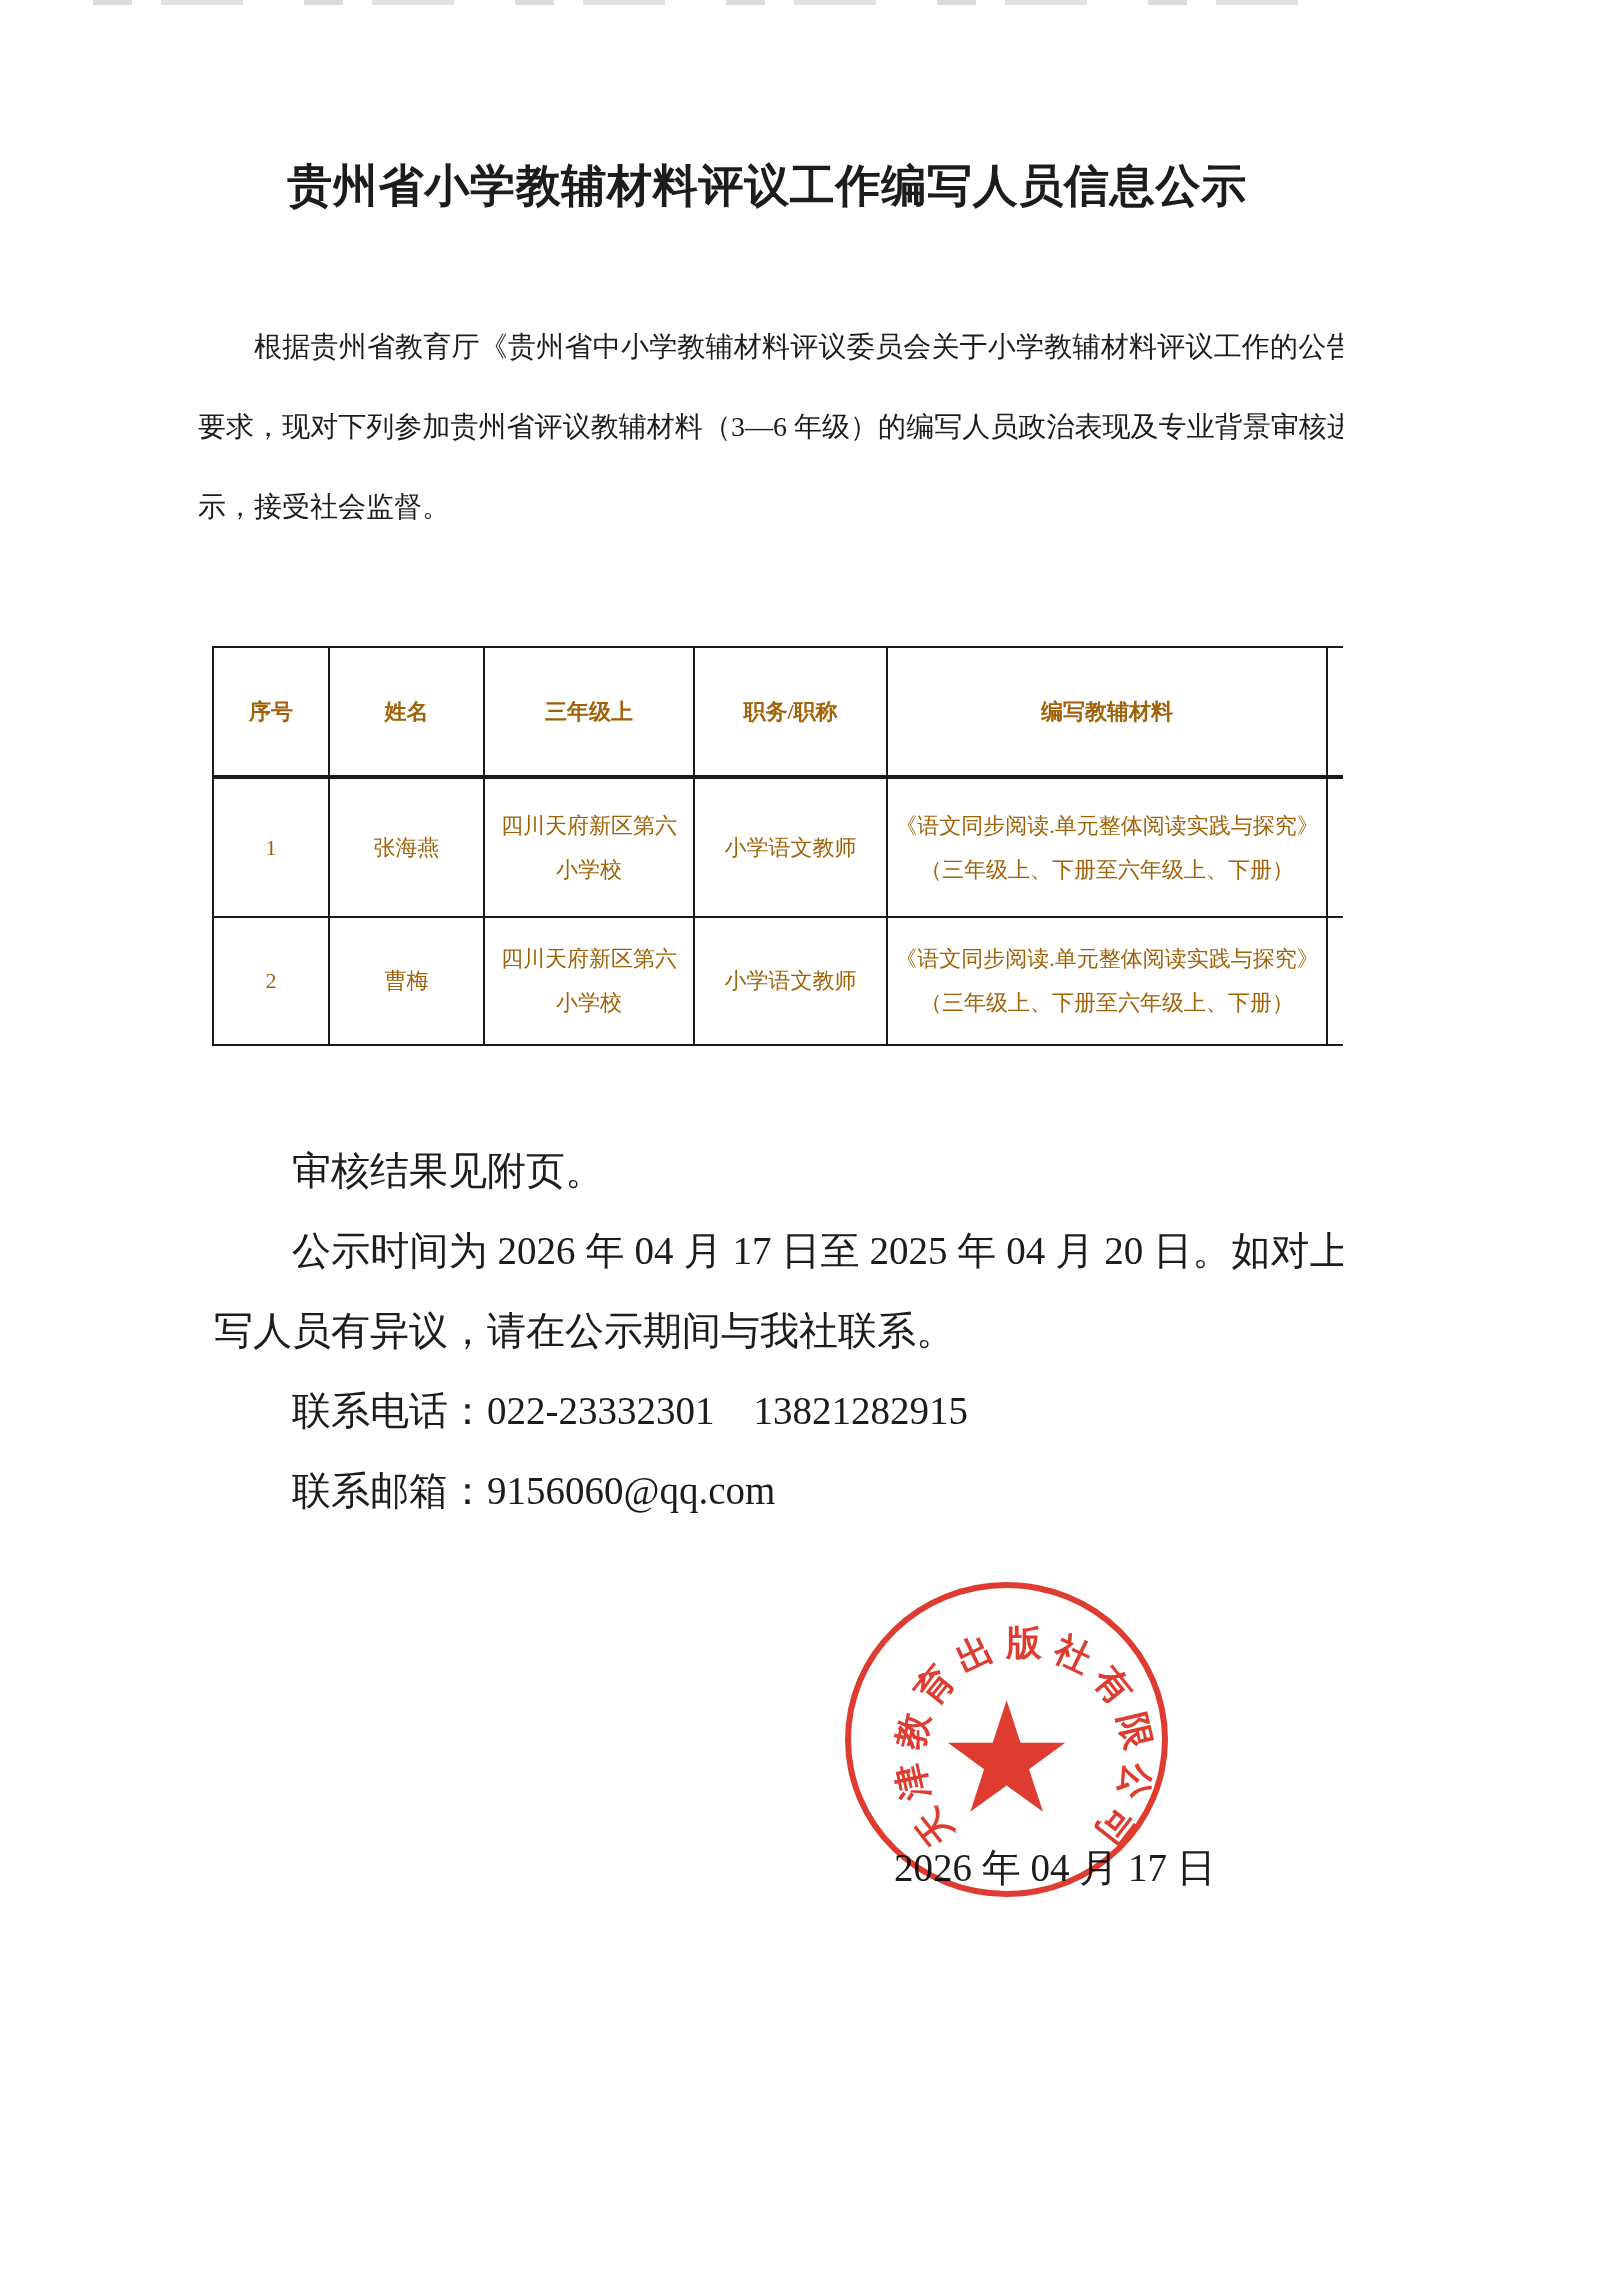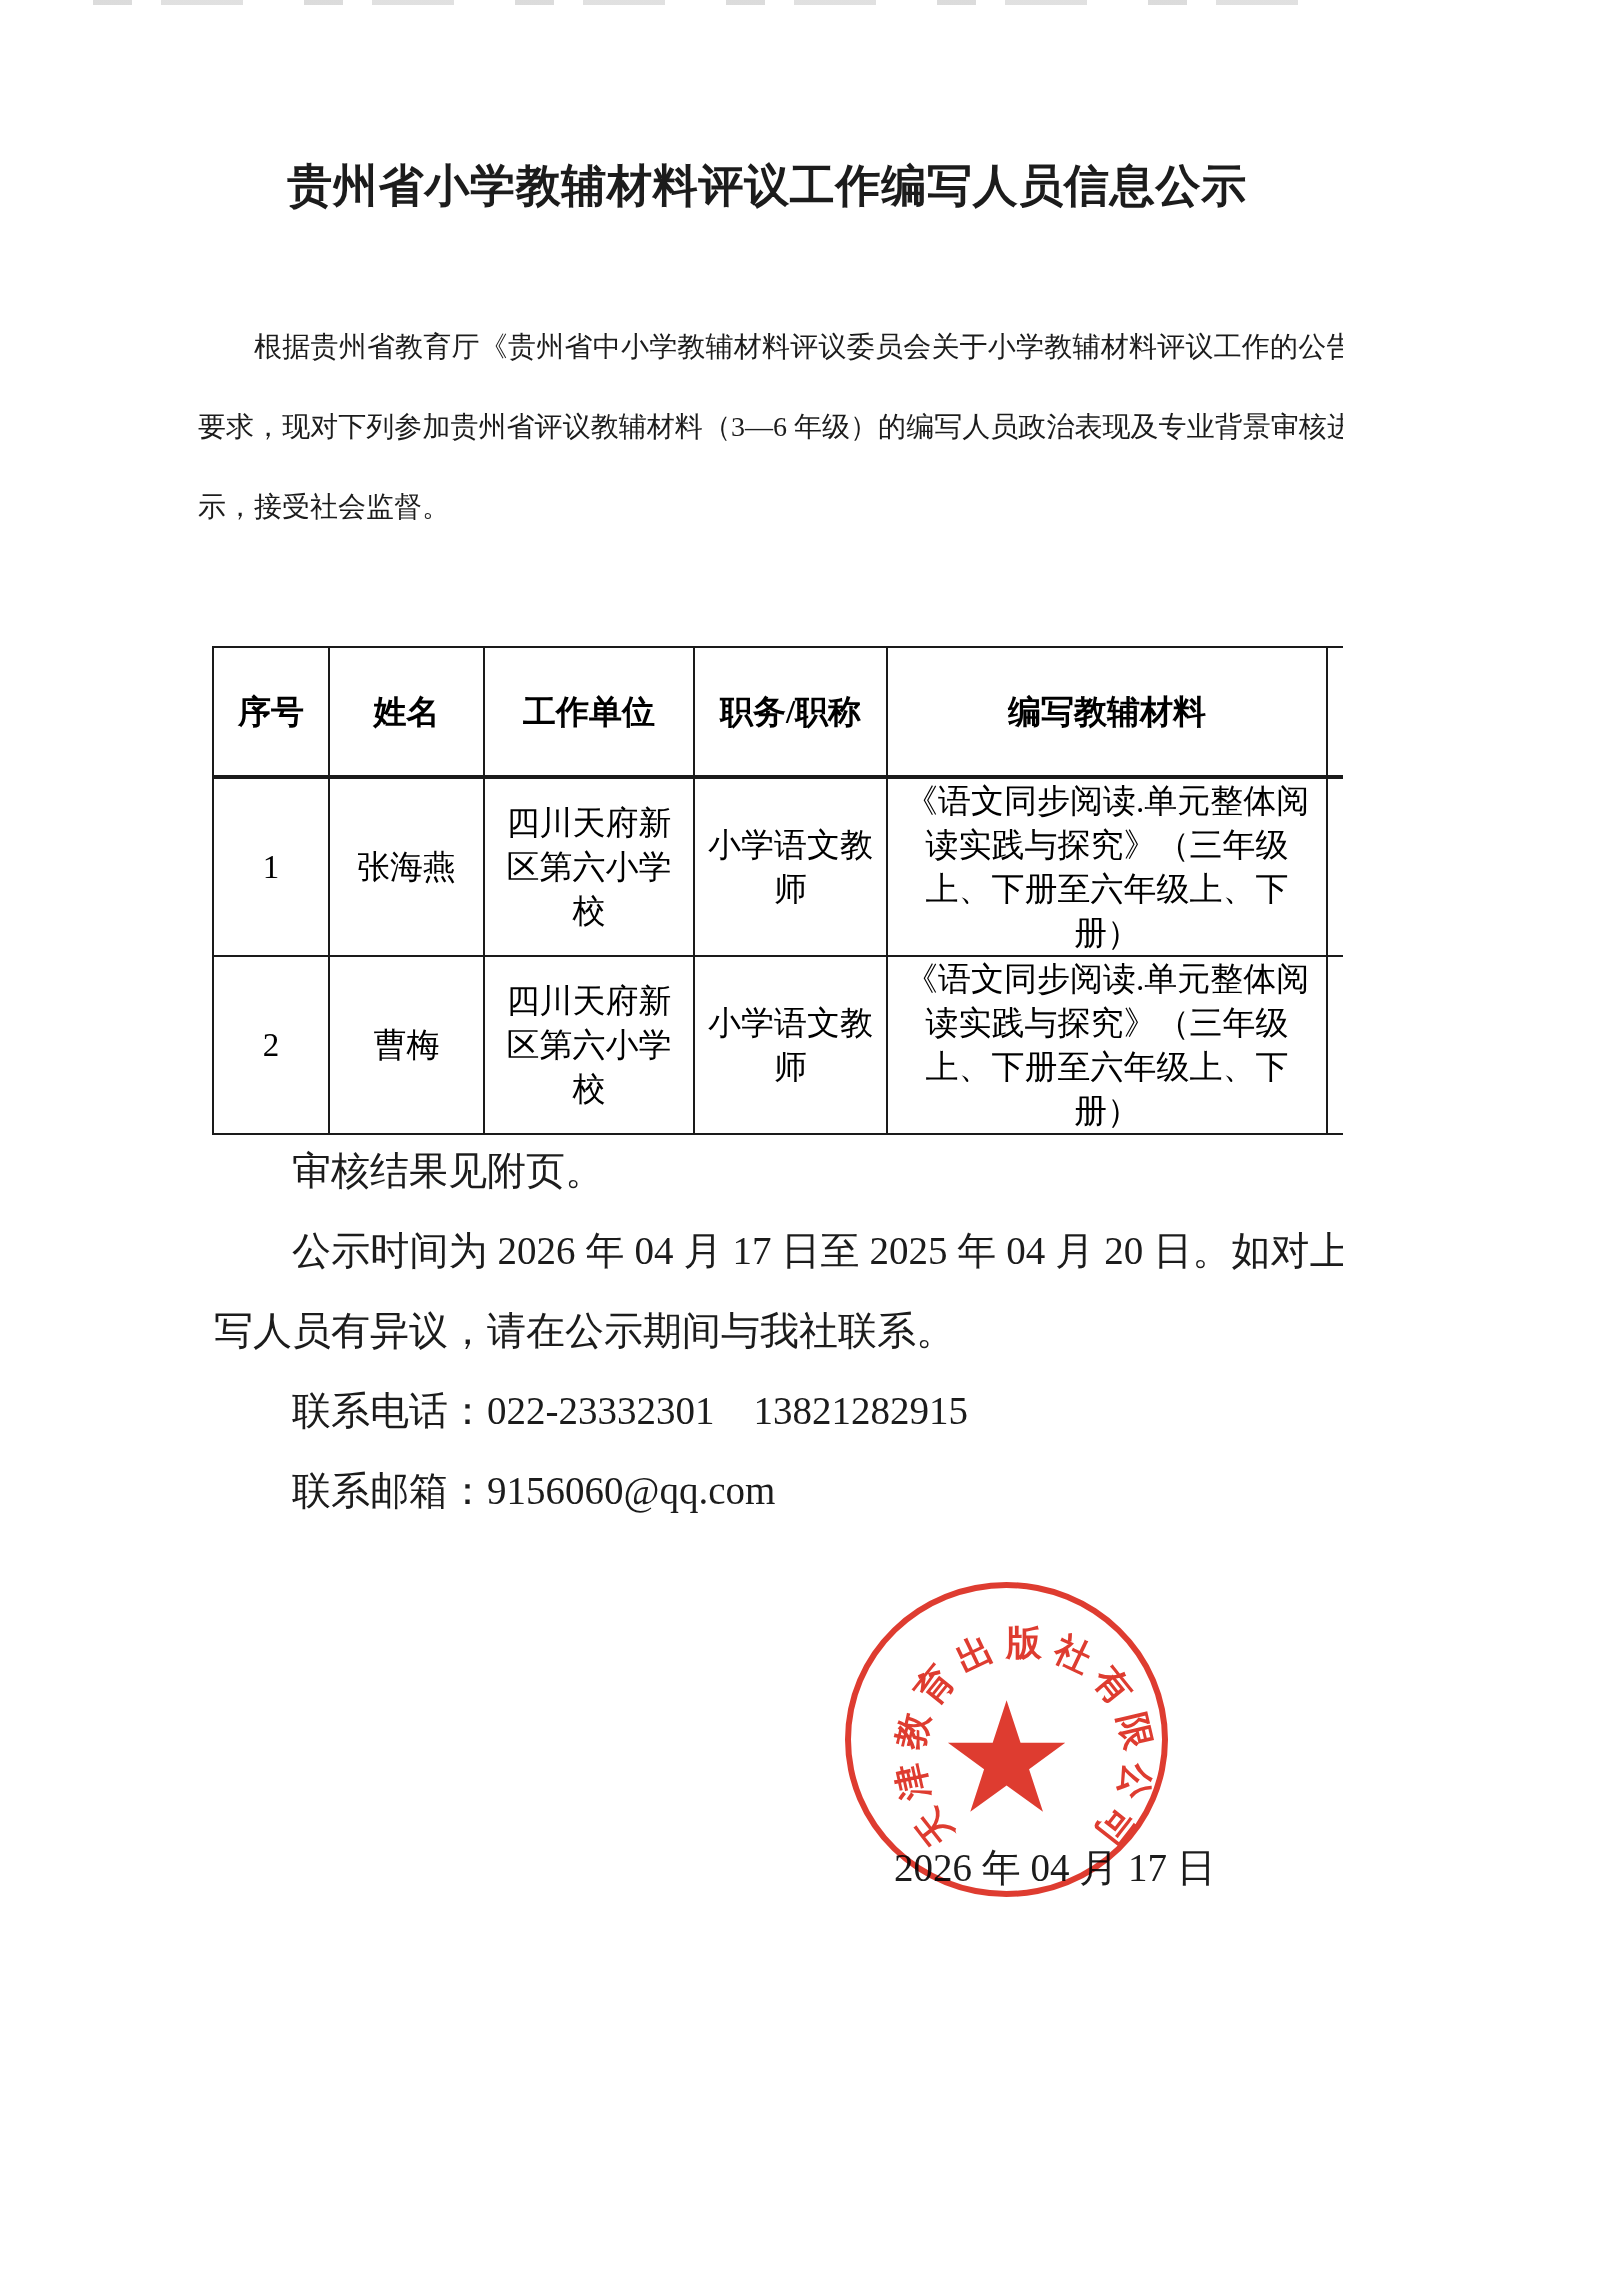--- a/index.html
+++ b/index.html
@@ -39,23 +39,23 @@
     line-height: 80px;
     text-indent: 2em;
     text-align: justify;
   }
   table.personnel {
     position: absolute;
     top: 646px; left: 212px;
     width: 1256px;
     border-collapse: collapse;
     table-layout: fixed;
-    font-size: 33px;
+    font-size: 22px;
     line-height: 44px;
-    color: #000000;
+    color: #a16207;
   }
   table.personnel, table.personnel td, table.personnel th {
     border: 2.1px solid #1a1a1a;
   }
   table.personnel { border-width: 2.9px; }
   table.personnel thead th {
     border-bottom-width: 4.3px;
     font-weight: bold;
     height: 127px;
   }
@@ -141,21 +141,21 @@
       <col style="width:155px">
       <col style="width:210px">
       <col style="width:193px">
       <col style="width:440px">
       <col style="width:143px">
     </colgroup>
     <thead>
       <tr>
         <th>序号</th>
         <th>姓名</th>
-        <th>工作单位</th>
+        <th>三年级上</th>
         <th>职务/职称</th>
         <th>编写教辅材料</th>
         <th>承担工作</th>
       </tr>
     </thead>
     <tbody id="table-body">
         <tr class="r1">
           <td class="col-index">1</td>
           <td class="col-name">张海燕</td>
           <td class="col-unit">四川天府新区第六小学校</td>

